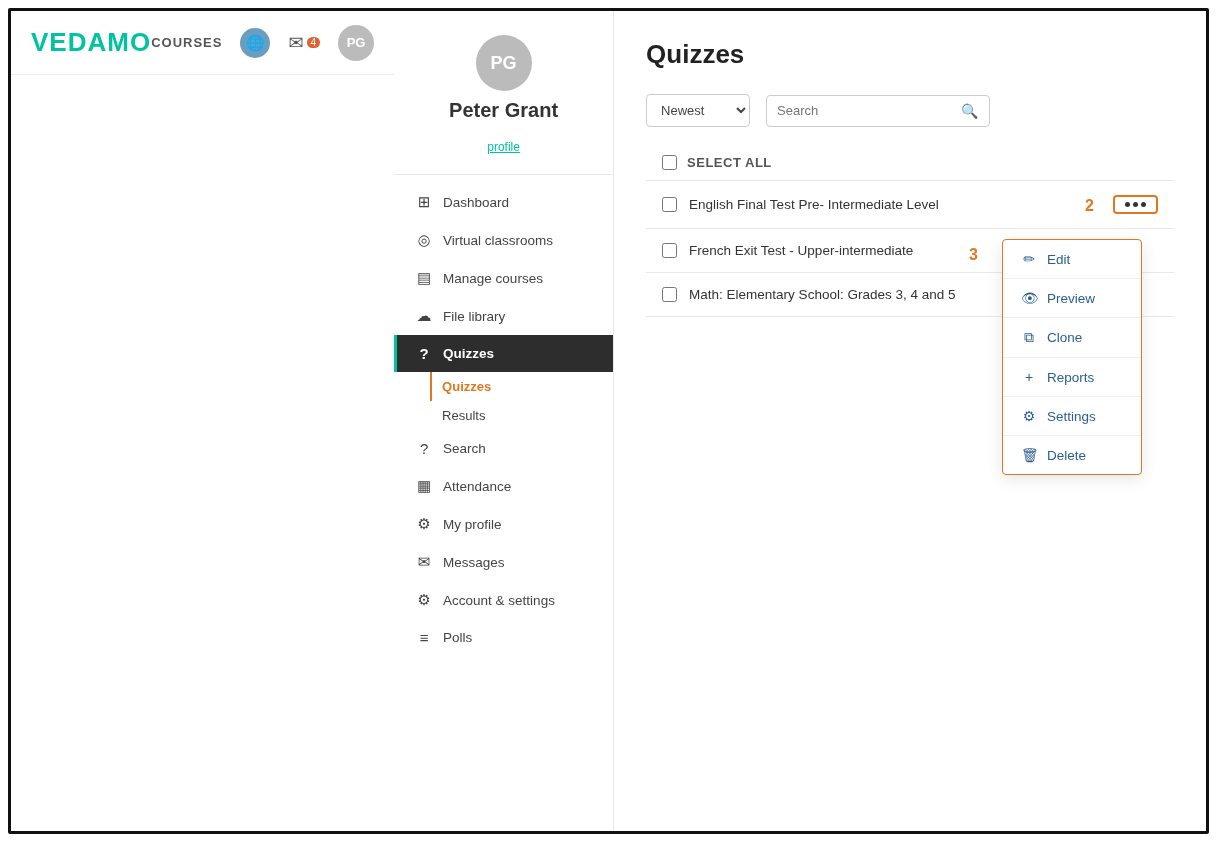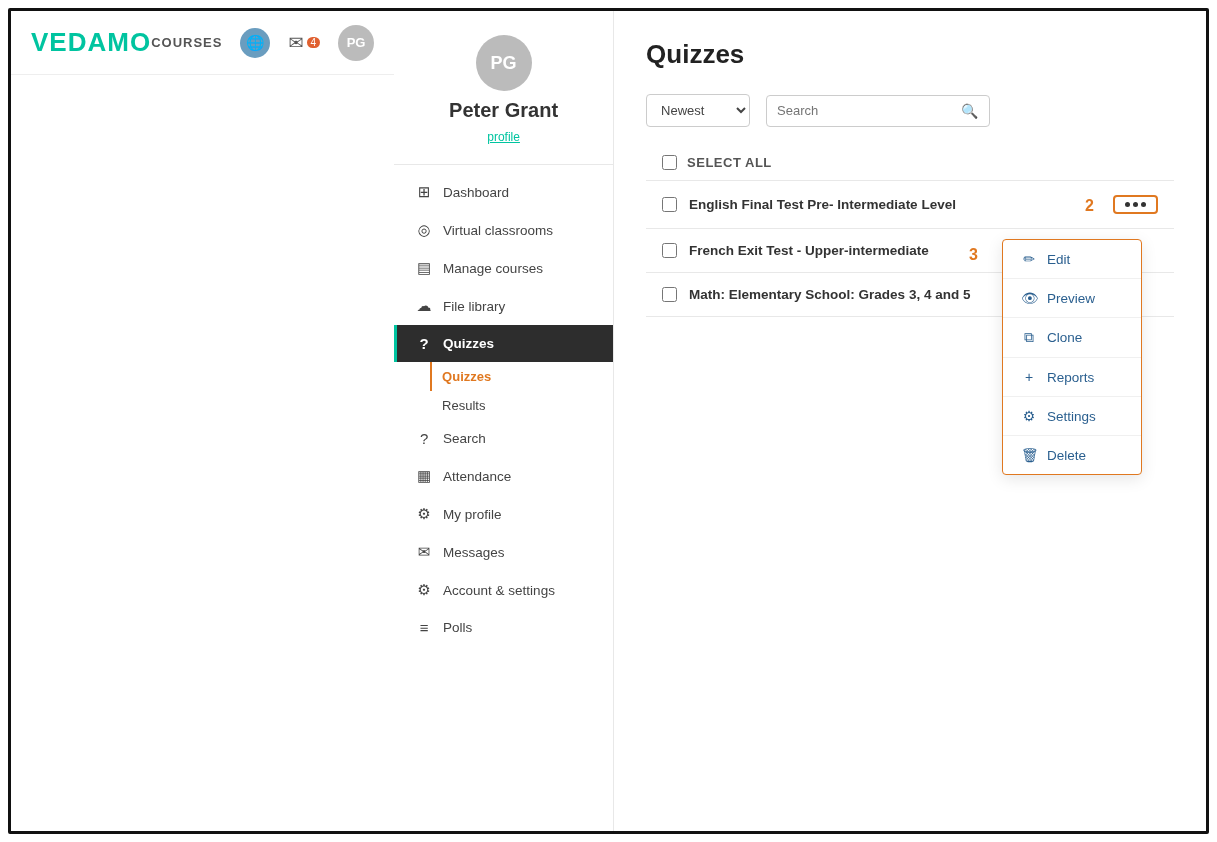--- a/index.html
+++ b/index.html
@@ -32,21 +32,21 @@
     .sidebar-profile {
       display: flex; flex-direction: column; align-items: center; padding: 24px 0 20px;
       border-bottom: 1px solid #e8e8e8;
     }
     .profile-avatar {
       width: 56px; height: 56px; border-radius: 50%; background: #bbb; color: #fff;
       display: flex; align-items: center; justify-content: center; font-weight: 700; font-size: 18px;
       margin-bottom: 8px;
     }
     .profile-name { font-weight: 600; font-size: 20px; color: #333; }
-    .profile-link { color: #00c4a0; font-size: 12px; text-decoration: underline; cursor: pointer; margin-top: 8px; }
+    .profile-link { color: #00c4a0; font-size: 12px; text-decoration: underline; cursor: pointer; margin-top: 18px; }
 
     .sidebar-nav { flex: 1; padding-top: 8px; }
     .nav-item {
       display: flex; align-items: center; gap: 10px; padding: 10px 18px;
       cursor: pointer; color: #444; font-size: 13.5px; border-left: 3px solid transparent;
       transition: background 0.15s;
     }
     .nav-item.active { background: #2d2d2d; color: #fff; font-weight: 600; border-left: 3px solid #00c4a0; }
     .nav-item .nav-icon { font-size: 15px; width: 18px; text-align: center; }
 
@@ -90,21 +90,21 @@
       display: flex; align-items: flex-start; gap: 10px; padding: 10px 16px;
       border-bottom: 1px solid #e8e8e8;
     }
     .select-all-label { font-size: 13px; font-weight: 700; color: #555; letter-spacing: 0.5px; }
 
     .quiz-row {
       display: flex; align-items: center; justify-content: space-between;
       padding: 14px 16px; border-bottom: 1px solid #e8e8e8; position: relative;
     }
     .quiz-row-left { display: flex; align-items: center; gap: 12px; }
-    .quiz-title { font-size: 13.5px; font-weight: 700; color: #333; }
+    .quiz-title { font-size: 13.5px; font-weight: 400; color: #333; }
 
     
     .three-dots-btn {
       border: 2px solid #e07820; border-radius: 4px; background: #fff;
       padding: 5px 10px; cursor: pointer; display: flex; align-items: center; gap: 3px;
       color: #333; font-size: 18px; font-weight: 700; letter-spacing: 1px;
     }
     .three-dots-btn span { width: 5px; height: 5px; background: #333; border-radius: 50%; display: inline-block; }
 
     

